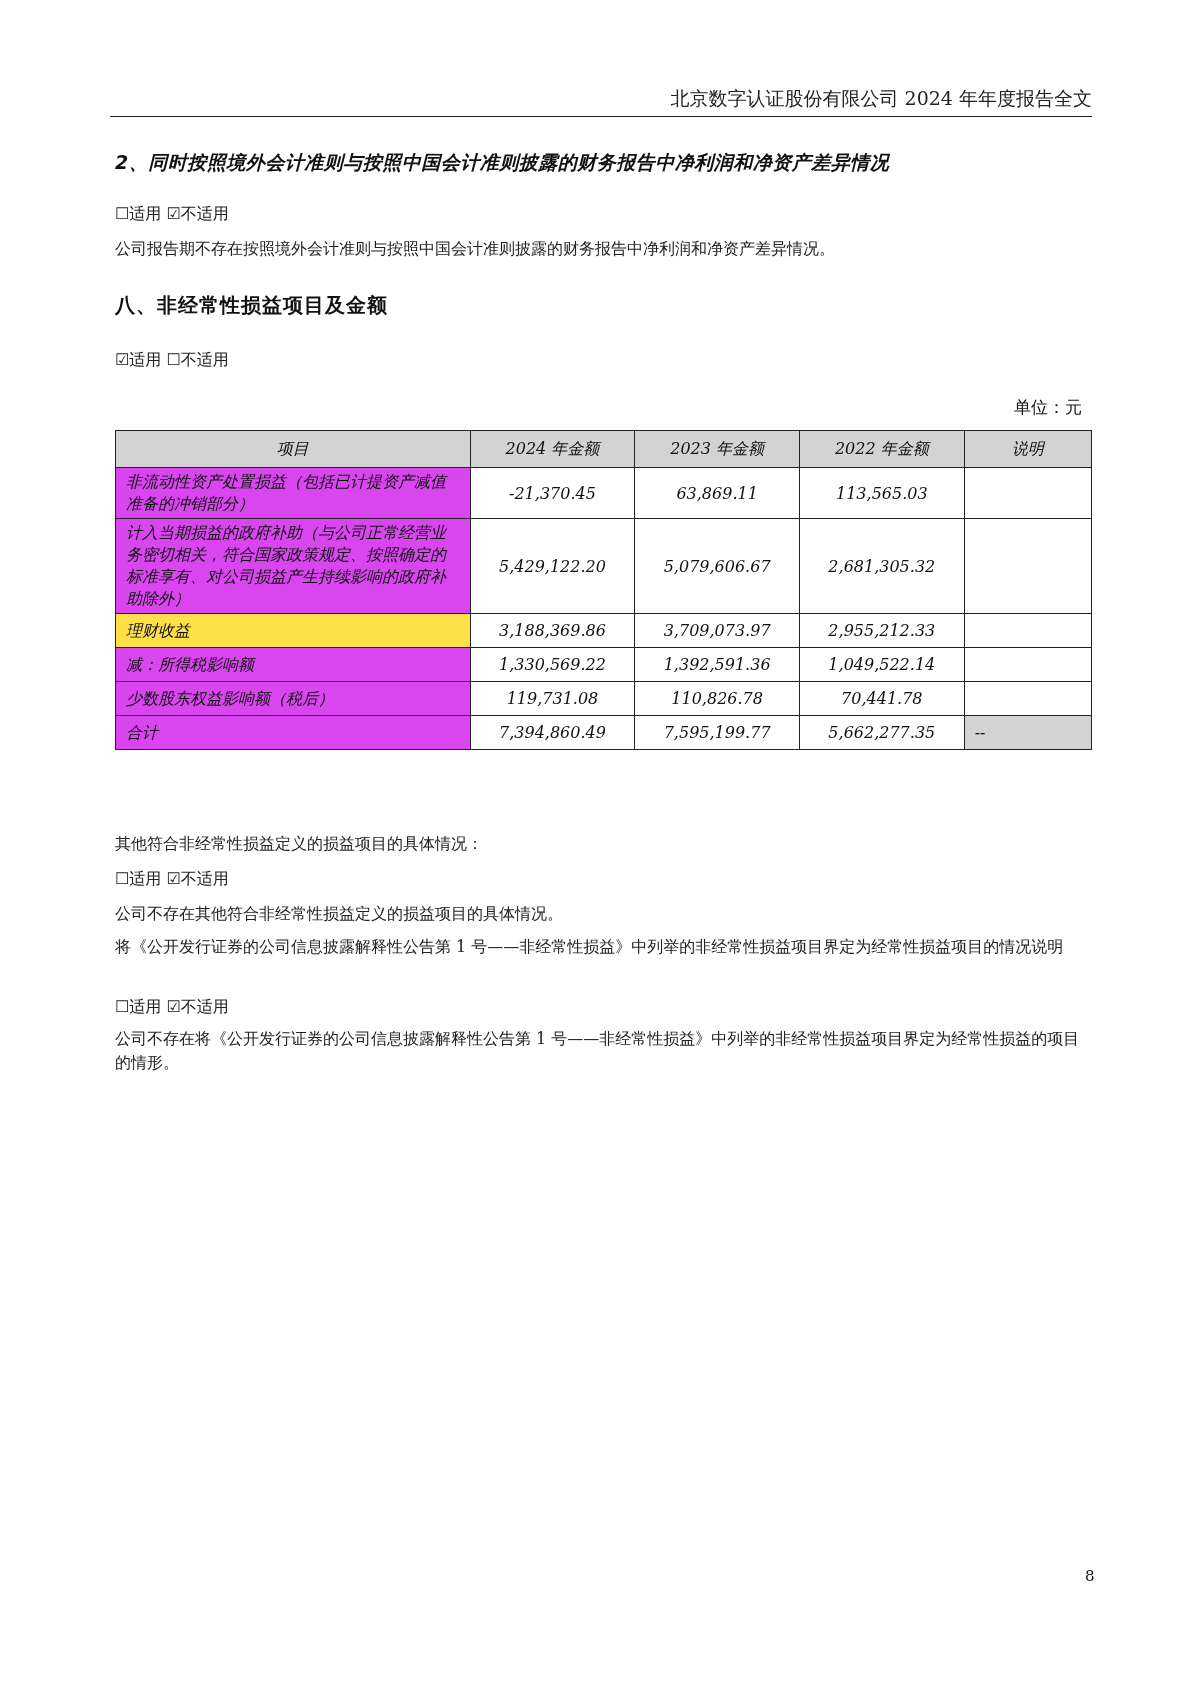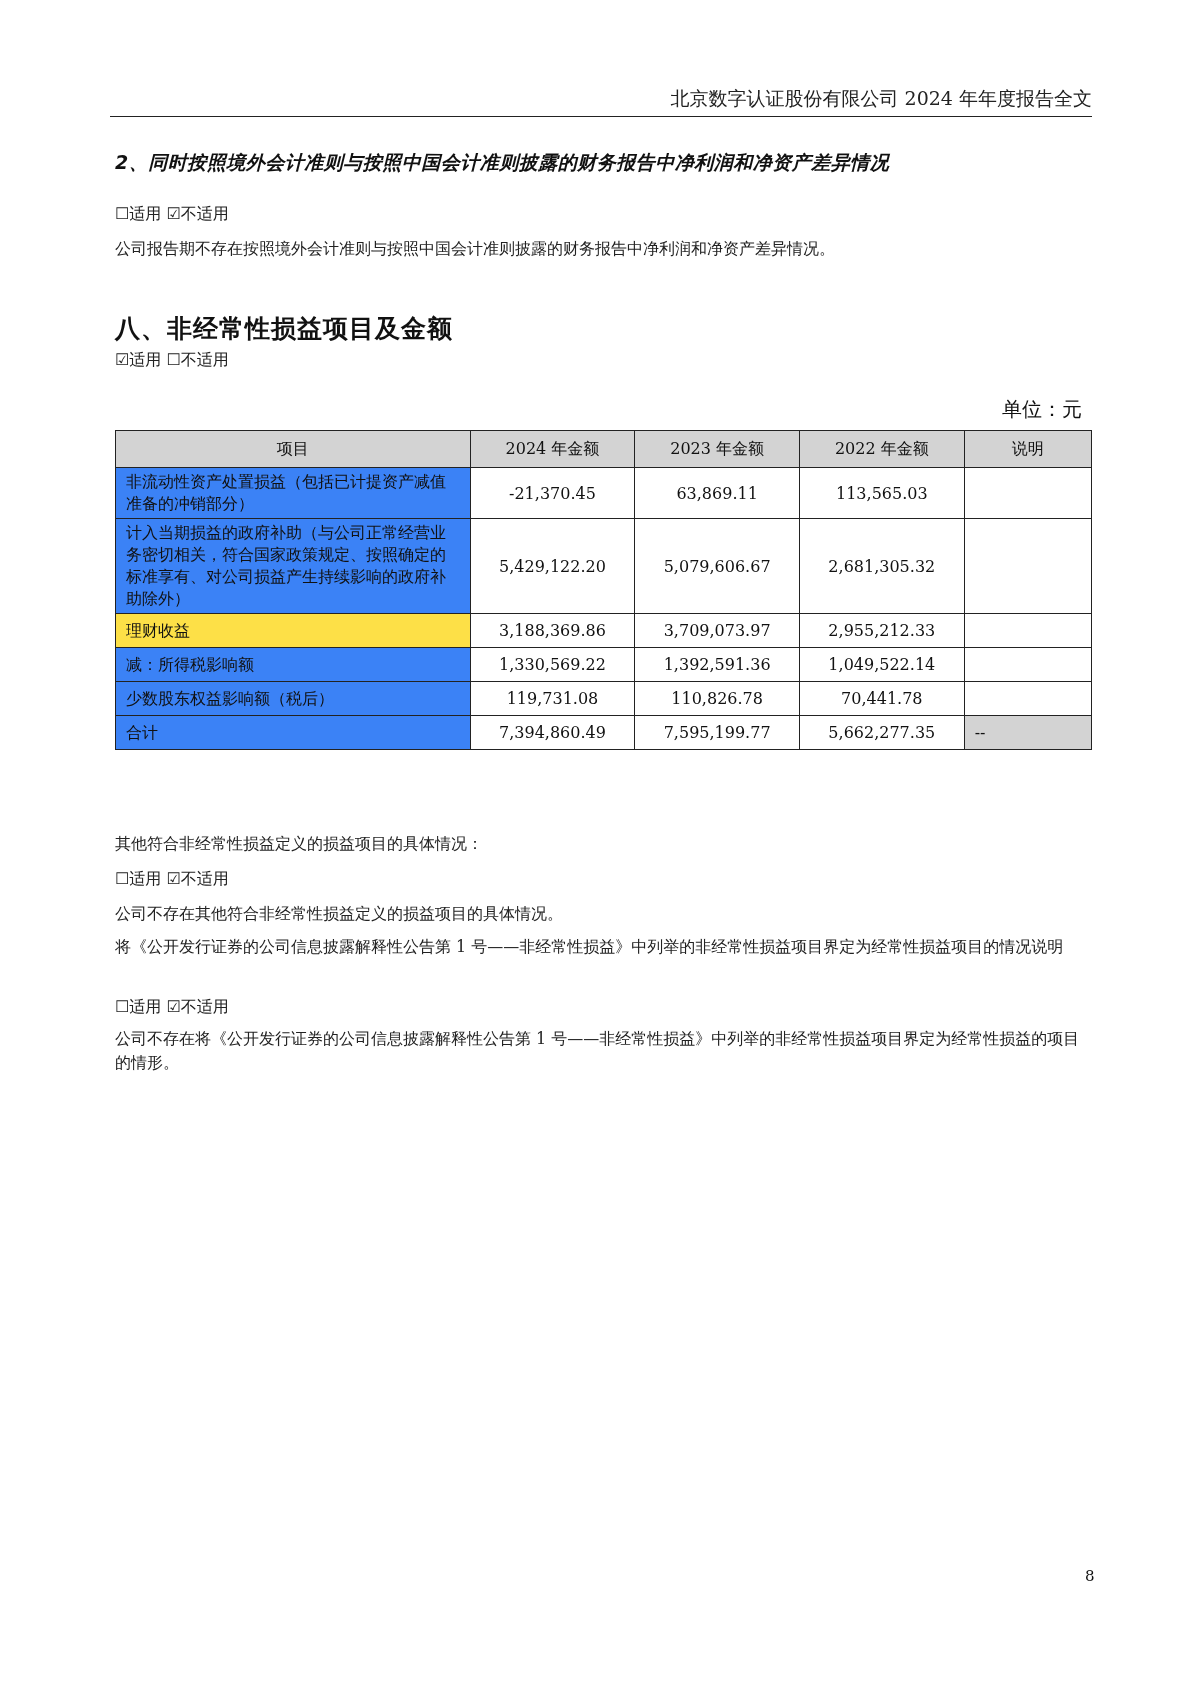--- a/index.html
+++ b/index.html
@@ -12,35 +12,35 @@
       border-bottom: 1.5px solid #222;
     }
     .page-header .title {
       position: absolute; right: 0; top: 2px; font-size: 19px; color: #222;
     }
     .h2 {
       position: absolute; left: 115px; top: 150px; font-size: 19px; font-weight: bold;
       font-family: "DejaVu Sans", "Liberation Sans", sans-serif; letter-spacing: 0.5px; font-style: italic;
     }
     .h1 {
-      position: absolute; left: 115px; top: 312px; font-size: 25px; font-weight: bold;
+      position: absolute; left: 115px; top: 292px; font-size: 20px; font-weight: bold;
       font-family: "DejaVu Sans", "Liberation Sans", sans-serif; letter-spacing: 1px;
     }
     .line { position: absolute; left: 115px; font-size: 16px; color: #222; }
     .wrap { width: 970px; line-height: 24px; }
-    .unit { position: absolute; right: 118px; top: 396px; font-size: 20px; }
+    .unit { position: absolute; right: 118px; top: 396px; font-size: 17px; }
     table.fin {
       position: absolute; left: 115px; top: 430px; width: 977px;
-      border-collapse: collapse; font-size: 16px;
+      border-collapse: collapse; font-size: 16px; font-style: italic;
     }
     table.fin td, table.fin th {
       border: 1.5px solid #222; padding: 3px 10px; font-weight: normal;
     }
     table.fin th { background: #d3d3d3; height: 30px; text-align: center; }
-    table.fin td.item { background: #3b82f6; text-align: left; width: 330px; line-height: 22px; }
+    table.fin td.item { background: #d946ef; text-align: left; width: 330px; line-height: 22px; }
     table.fin td.item.white { background: #fde047; }
     table.fin td.num { text-align: center; width: 142px; }
     table.fin td.note { width: 105px; }
     table.fin td.note.gray { background: #d3d3d3; }
     table.fin tr { height: 34px; }
     .page-num { position: absolute; left: 1085px; top: 1567px; font-size: 15px; }
   </style>
 </head>
 <body>
 

